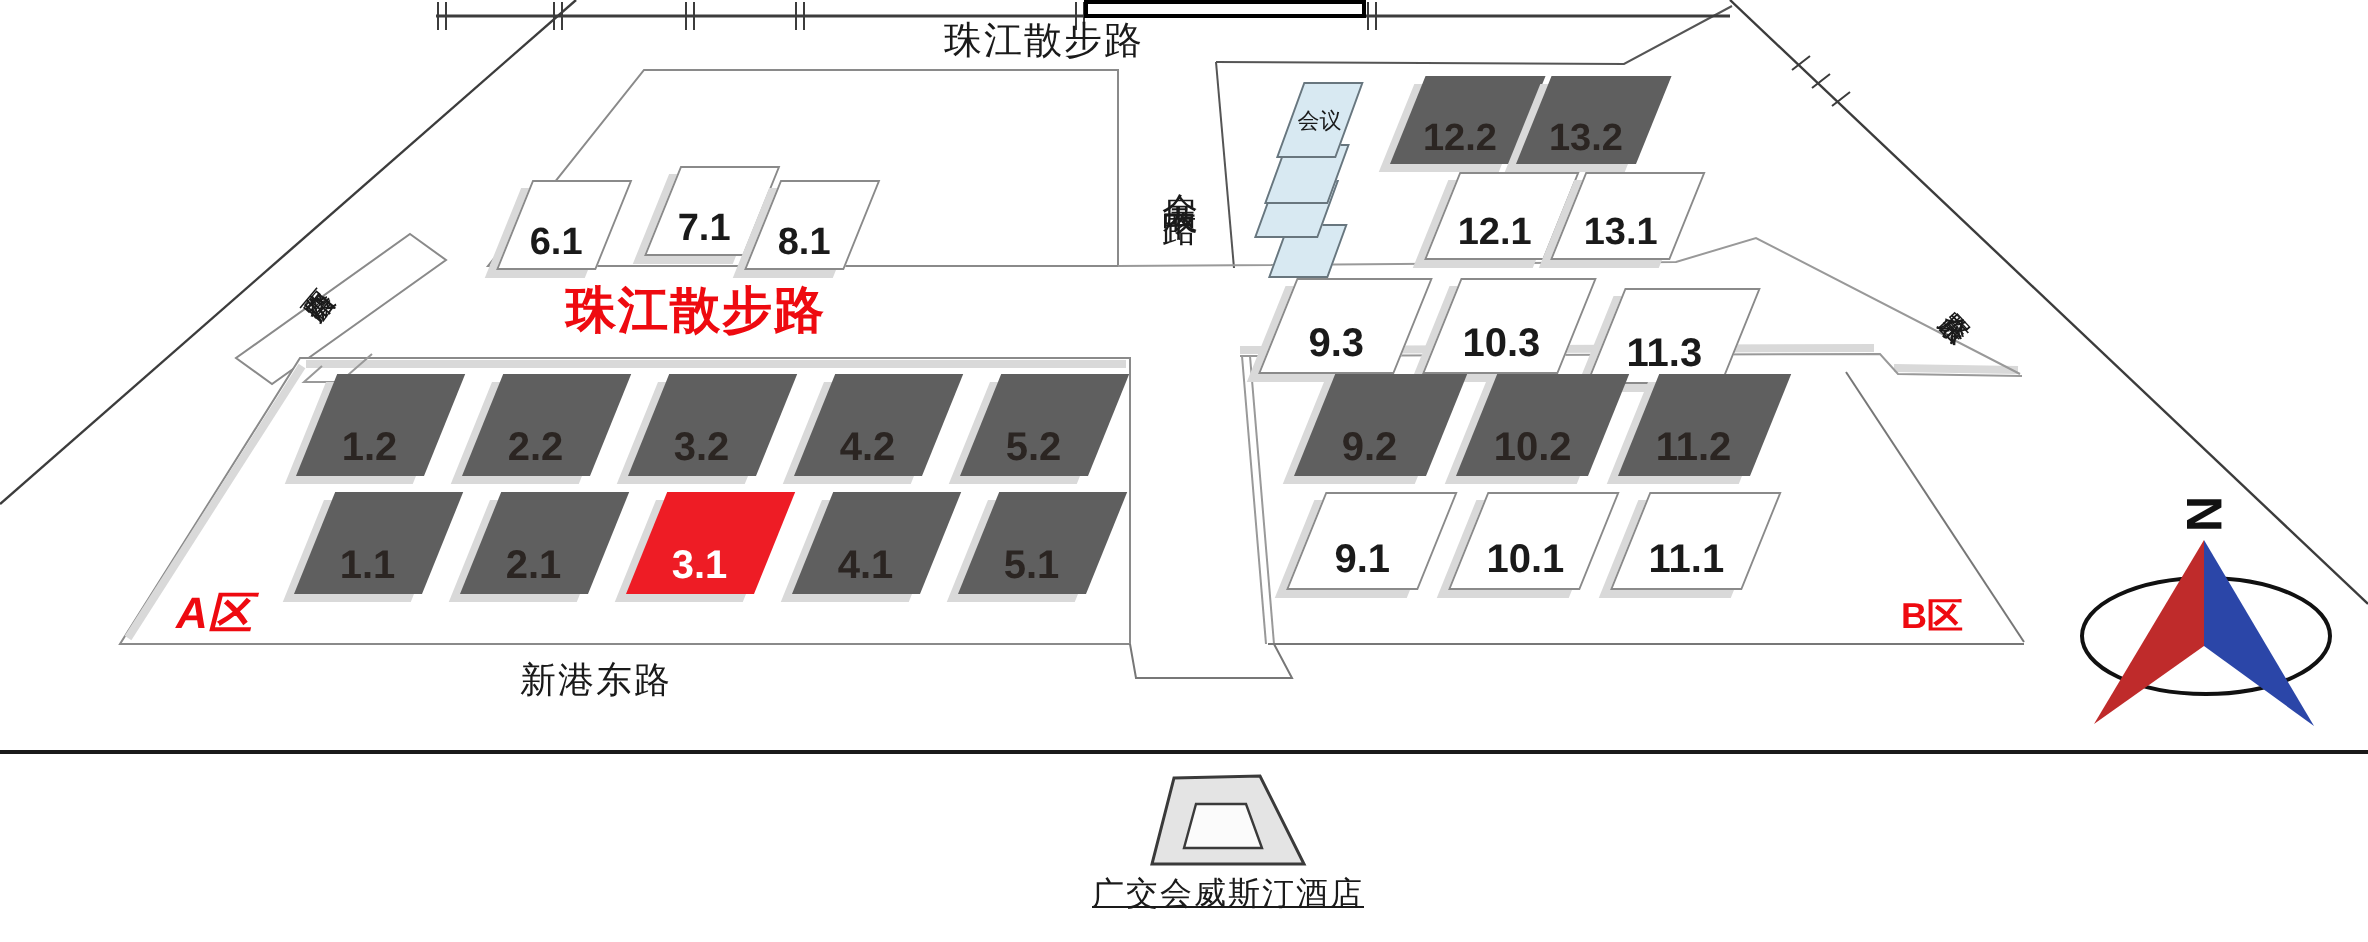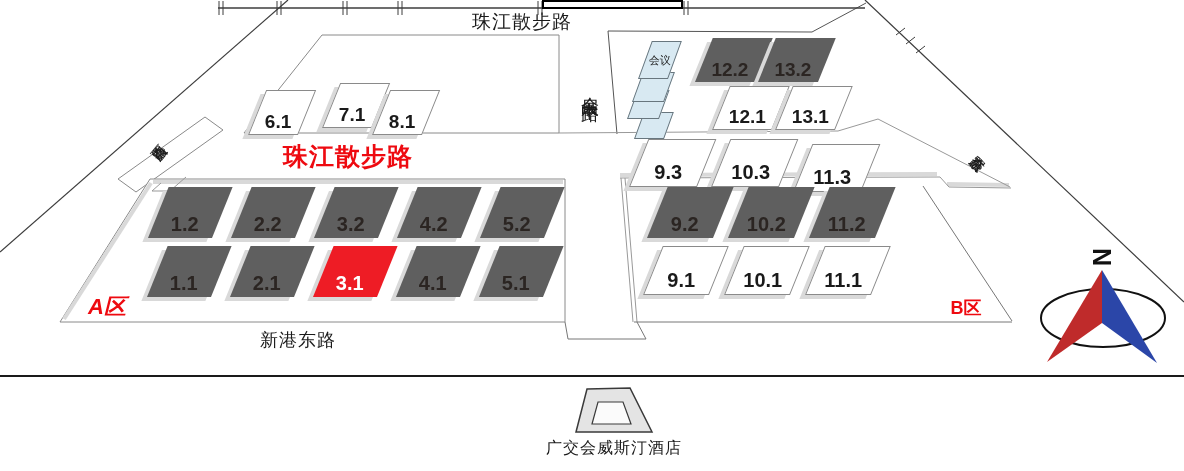--- a/index.html
+++ b/index.html
@@ -183,16 +183,16 @@
     </div>
 
   <span class="lbl" style="left:522px;top:21px;font-size:19px;letter-spacing:1px;">珠江散步路</span>
   <span class="lbl vtext" style="left:590px;top:88px;font-size:18px;">会展中路</span>
   <span class="lbl vtext rot-west" style="left:146px;top:141px;font-size:14px;">会展西路</span>
   <span class="lbl vtext rot-east" style="left:991px;top:152px;font-size:14px;">会展东路</span>
   <span class="lbl red" style="left:348px;top:156px;font-size:25px;letter-spacing:1px;">珠江散步路</span>
   <span class="lbl" style="left:298px;top:340px;font-size:18px;letter-spacing:1px;">新港东路</span>
   <span class="lbl red" style="left:107px;top:307px;font-size:22px;font-style:italic;">A区</span>
   <span class="lbl red" style="left:966px;top:308px;font-size:18px;">B区</span>
-  <span class="lbl" style="left:614px;top:448px;font-size:16px;letter-spacing:1px;">广交会威斯汀酒店</span>
+  <span class="lbl" style="left:614px;top:448px;font-size:16px;letter-spacing:1px;text-decoration:underline;">广交会威斯汀酒店</span>
   <span class="lbl nletter" style="left:1101px;top:257px;">N</span>
 
 </div>
 
 </body></html>

